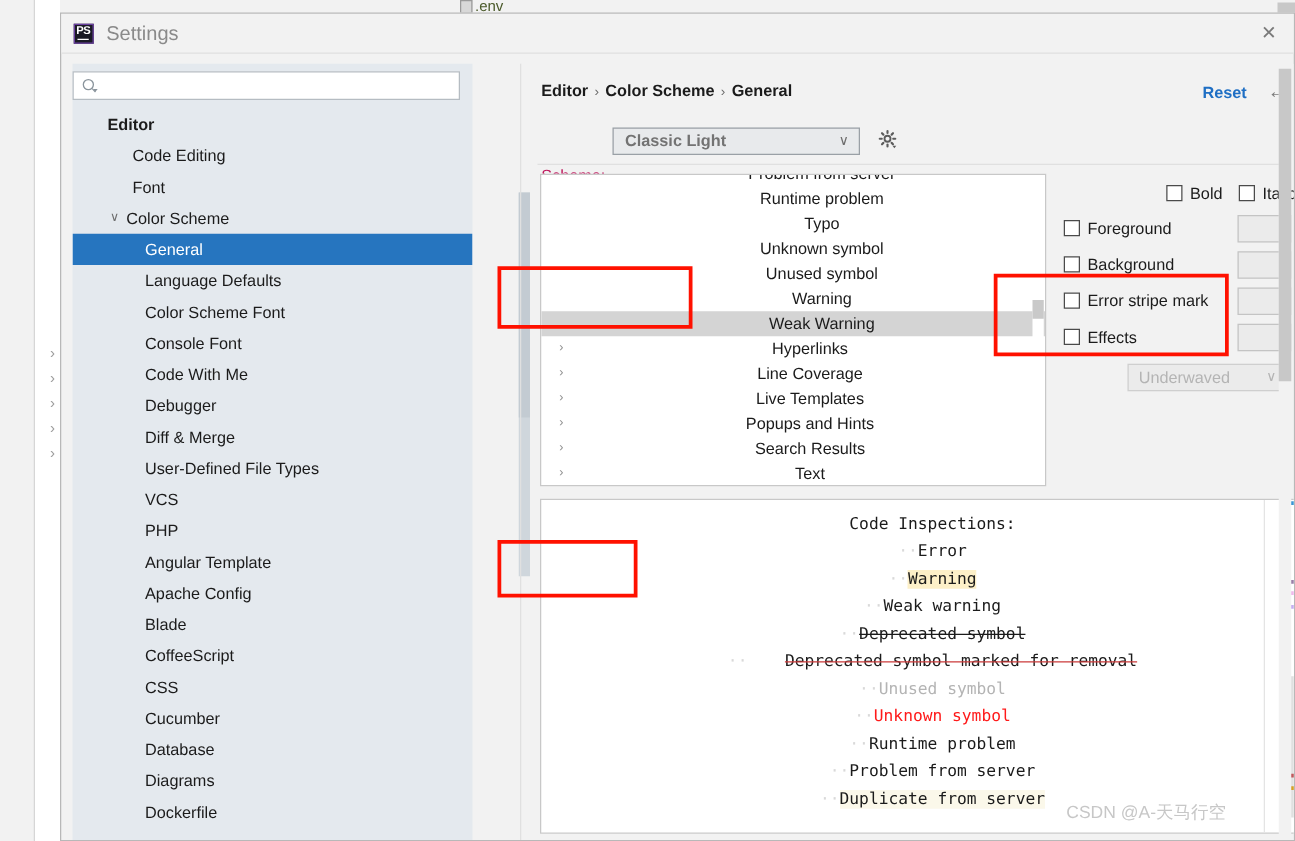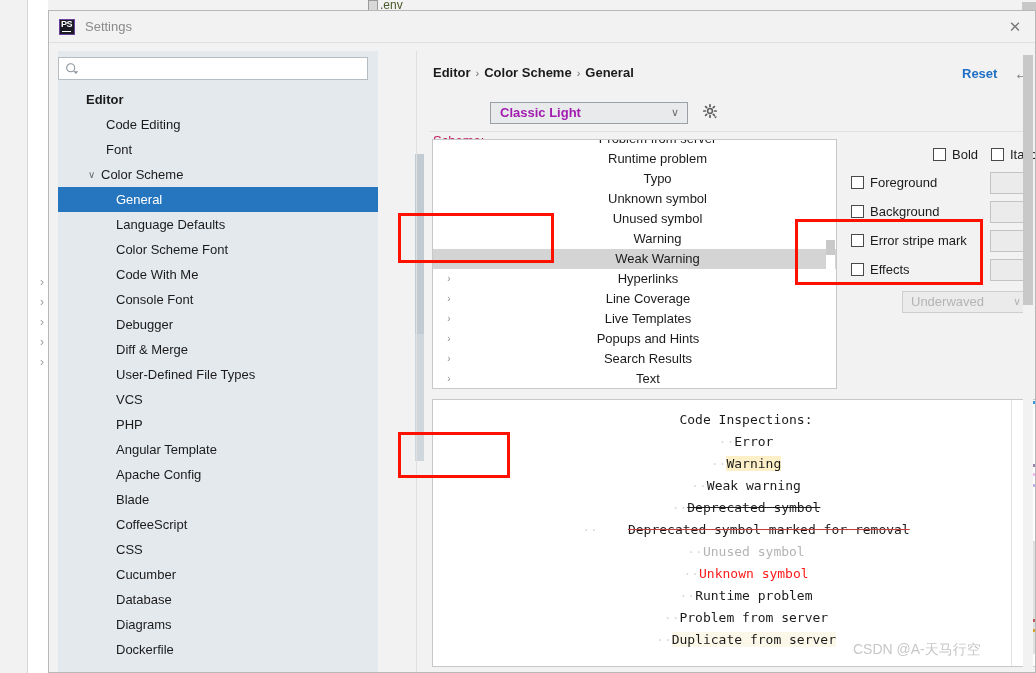--- a/index.html
+++ b/index.html
@@ -32,21 +32,21 @@
     background: #f2f2f2;
     border: 1px solid #b8b8b8;
     box-shadow: 0 0 0 0 rgba(0,0,0,0);
     box-sizing: border-box;
     overflow: hidden;
   }
   .titlebar { position: absolute; left: 0; top: 0; width: 986px; height: 31px; background: #f2f2f2; border-bottom: 1px solid #dfdfdf; }
   .ps-icon { position: absolute; left: 10px; top: 8px; width: 16px; height: 16px; background: #1a1a24; border: 1px solid #6a3fa0; box-sizing: border-box; }
   .ps-icon::after { content: "PS"; position: absolute; left: 1px; top: -1px; font-size: 9px; color: #ffffff; font-family: "Liberation Sans", sans-serif; font-weight: bold; letter-spacing: -0.5px; }
   .ps-icon::before { content: ""; position: absolute; left: 2px; bottom: 2px; width: 9px; height: 1px; background: #ffffff; }
-  .title-text { position: absolute; left: 36px; top: 8px; font-size: 13px; color: #8a8a8a; }
+  .title-text { position: absolute; left: 36px; top: 8px; font-size: 16px; color: #8a8a8a; }
   .close-btn { position: absolute; right: 8px; top: 8px; width: 24px; height: 16px; text-align: center; font-size: 15px; color: #7a7a7a; line-height: 15px; cursor: default; }
 
   
   .sidebar { position: absolute; left: 9px; top: 40px; width: 320px; height: 623px; background: #e4e9ee; }
   .search-box { position: absolute; left: 0px; top: 6px; width: 310px; height: 23px; background: #ffffff; border: 1px solid #b5bcc2; box-sizing: border-box; }
   .search-icon { position: absolute; left: 6px; top: 4px; width: 14px; height: 14px; }
   .search-input { position: absolute; left: 26px; top: 3px; width: 270px; height: 16px; border: none; outline: none; background: transparent; font-size: 12px; font-family: "Liberation Sans", sans-serif; color: #222; }
 
   .tree { position: absolute; left: 0; top: 36px; width: 320px; height: 587px; overflow: hidden; }
   .tnode { height: 25px; line-height: 25px; font-size: 13px; color: #1b1b1b; white-space: nowrap; position: relative; }
@@ -65,21 +65,21 @@
   
   .content { position: absolute; left: 376px; top: 40px; width: 610px; height: 623px; background: #f2f2f2; text-align: center; }
 
   .breadcrumb { position: absolute; left: 8px; top: 14px; font-size: 13px; font-weight: bold; color: #1b1b1b; }
   .breadcrumb .sep { font-weight: normal; color: #6b6b6b; margin: 0 5px; font-size: 11px; }
   .reset-link { position: absolute; left: 537px; top: 15px; font-size: 13px; font-weight: bold; color: #1f6fc4; cursor: pointer; }
   .nav-back { position: absolute; left: 589px; top: 14px; font-size: 16px; color: #7d7d7d; cursor: pointer; }
 
   .scheme-label { position: absolute; left: 8px; top: 55px; font-size: 13px; color: #be185d; margin-top: 27px; }
   .scheme-select { position: absolute; left: 65px; top: 51px; width: 198px; height: 22px; background: #e8eaec; border: 1px solid #9aa0a6; box-sizing: border-box; }
-  .scheme-select .val { position: absolute; left: 9px; top: 2px; font-size: 13px; font-weight: bold; color: #a21caf; }
+  .scheme-select .val { position: absolute; left: 9px; top: 2px; font-size: 13px; font-weight: bold; color: #737373; }
   .scheme-select .chev { position: absolute; right: 8px; top: 3px; font-size: 11px; color: #6d6d6d; }
   .gear-btn { position: absolute; left: 277px; top: 52px; width: 18px; height: 18px; cursor: pointer; }
 
   .hr-1 { position: absolute; left: 5px; top: 80px; width: 600px; height: 1px; background: #e0e0e0; }
 
   
   .listpanel { position: absolute; left: 7px; top: 88px; width: 405px; height: 250px; background: #ffffff; border: 1px solid #c8c8c8; box-sizing: border-box; overflow: hidden; }
   .lrow { height: 20px; line-height: 20px; font-size: 13px; color: #1b1b1b; white-space: nowrap; position: relative; }
   .lrow.child { padding-left: 46px; }
   .lrow.parent { padding-left: 27px; }
@@ -164,22 +164,22 @@
         <input class="search-input" value="" placeholder="" style="">
       </div>
       <div class="tree" id="sidebar-tree">
           <div class="tnode root"><span>Editor</span></div>
           <div class="tnode lvl1"><span>Code Editing</span></div>
           <div class="tnode lvl1"><span>Font</span></div>
           <div class="tnode group"><span class="arrow">∨</span><span>Color Scheme</span></div>
           <div class="tnode lvl2 selected"><span>General</span></div>
           <div class="tnode lvl2"><span>Language Defaults</span></div>
           <div class="tnode lvl2"><span>Color Scheme Font</span></div>
+          <div class="tnode lvl2"><span>Console Font</span></div>
           <div class="tnode lvl2"><span>Code With Me</span></div>
-          <div class="tnode lvl2"><span>Console Font</span></div>
           <div class="tnode lvl2"><span>Debugger</span></div>
           <div class="tnode lvl2"><span>Diff &amp; Merge</span></div>
           <div class="tnode lvl2"><span>User-Defined File Types</span></div>
           <div class="tnode lvl2"><span>VCS</span></div>
           <div class="tnode lvl2"><span>PHP</span></div>
           <div class="tnode lvl2"><span>Angular Template</span></div>
           <div class="tnode lvl2"><span>Apache Config</span></div>
           <div class="tnode lvl2"><span>Blade</span></div>
           <div class="tnode lvl2"><span>CoffeeScript</span></div>
           <div class="tnode lvl2"><span>CSS</span></div>

